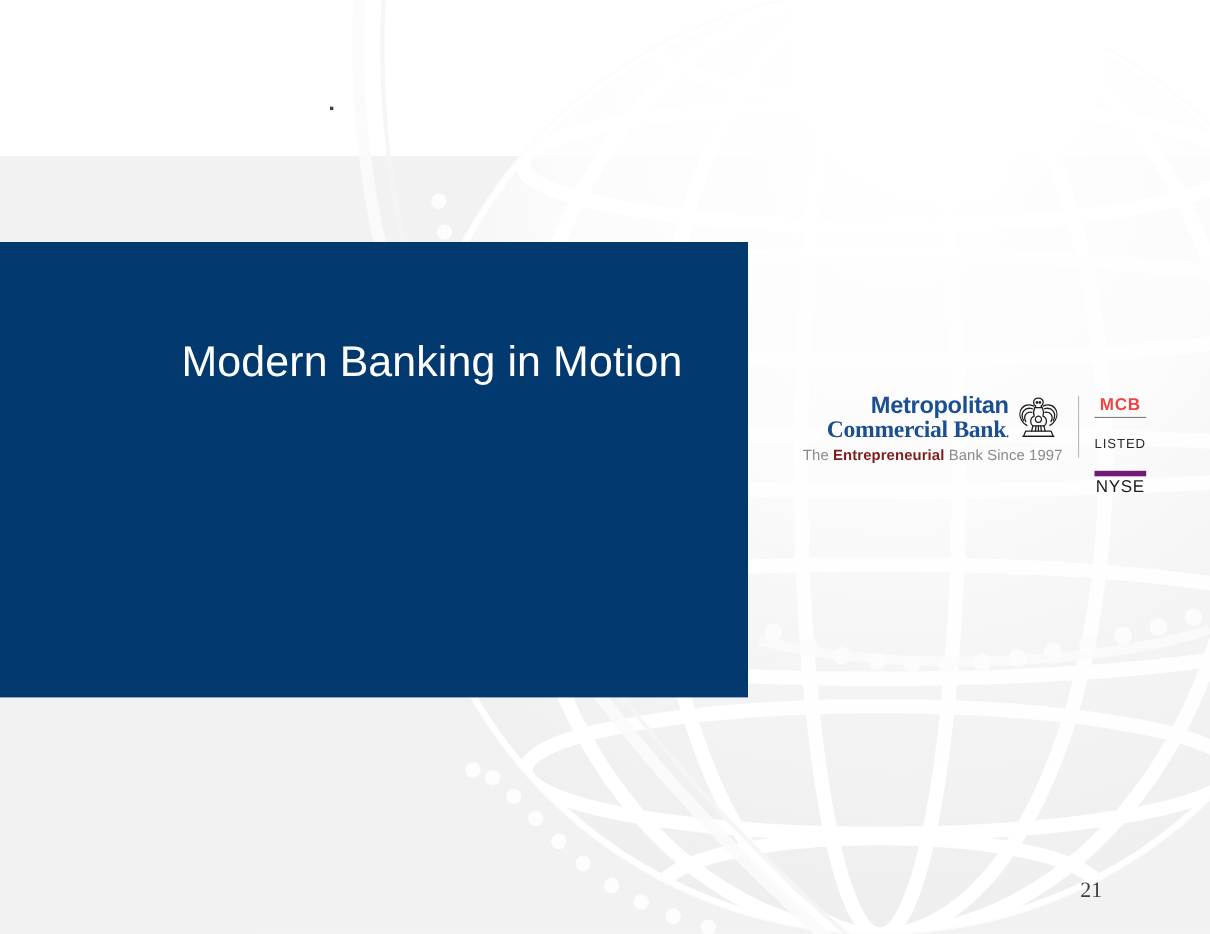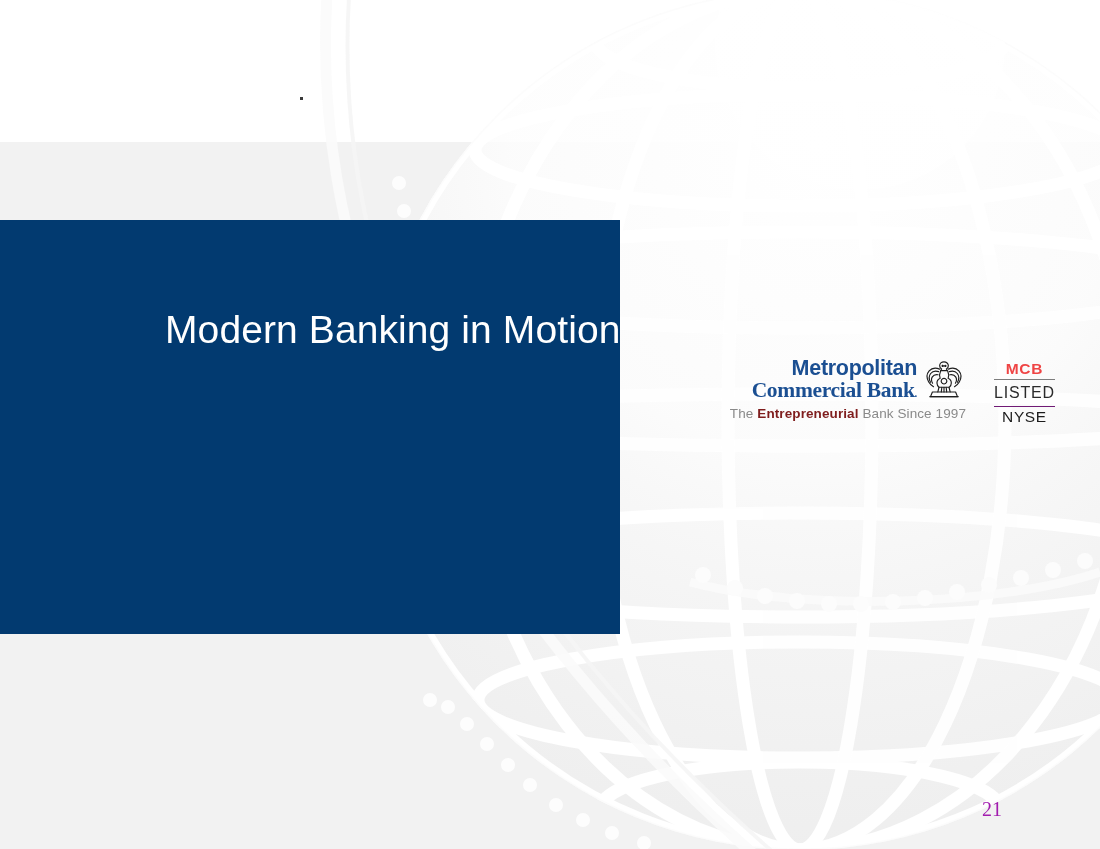--- a/index.html
+++ b/index.html
@@ -37,21 +37,21 @@
     left: 0; top: 0;
     width: 1100px; height: 849px;
     pointer-events: none;
   }
   #globe-svg { display: block; width: 1100px; height: 849px; }
 
   
   #title-panel {
     position: absolute;
     left: 0; top: 220px;
-    width: 620px; height: 414px;
+    width: 680px; height: 414px;
     background: #023a70;
     text-decoration: underline;
   }
   #title-block {
     position: absolute;
     left: 165px; top: 85px;
     width: 500px;
   }
   .title-line {
     color: #ffffff;
@@ -132,44 +132,44 @@
     margin-top: 2px;
   }
   .badge-mcb {
     font-size: 15.5px;
     font-weight: bold;
     color: #ef4444;
     letter-spacing: 0.6px;
     line-height: 1.15;
   }
   .badge-listed {
-    font-size: 16px;
+    font-size: 12px;
     color: #2b2b2b;
     letter-spacing: 0.8px;
     border-top: 1px solid #7d7d7d;
-    border-bottom: 1px solid #701a75;
-    padding: 4px 0;
+    border-bottom: 5px solid #701a75;
+    padding: 17px 0;
     margin: 1px 0;
     line-height: 1.15;
   }
   .badge-nyse {
     font-size: 15.5px;
     font-weight: normal;
     color: #1c1c1c;
     letter-spacing: 0.6px;
     line-height: 1.15;
   }
 
   
   #page-number {
     position: absolute;
     left: 982px; top: 798px;
     font-family: "Liberation Serif", serif;
     font-size: 20px;
-    color: #a21caf;
+    color: #404040;
   }
 </style>
 </head>
 <body>
 
 <div id="slide">
 
   <div class="band-white"></div>
   <div class="band-grey"></div>
 

